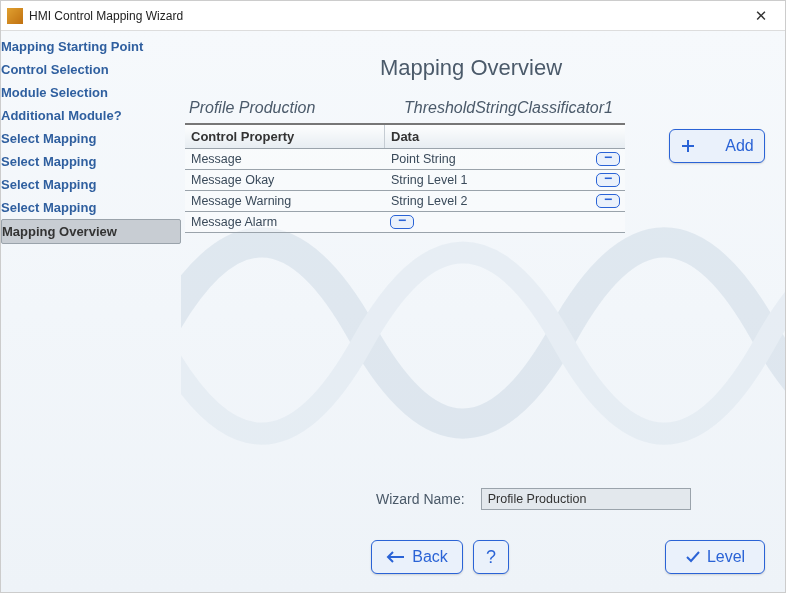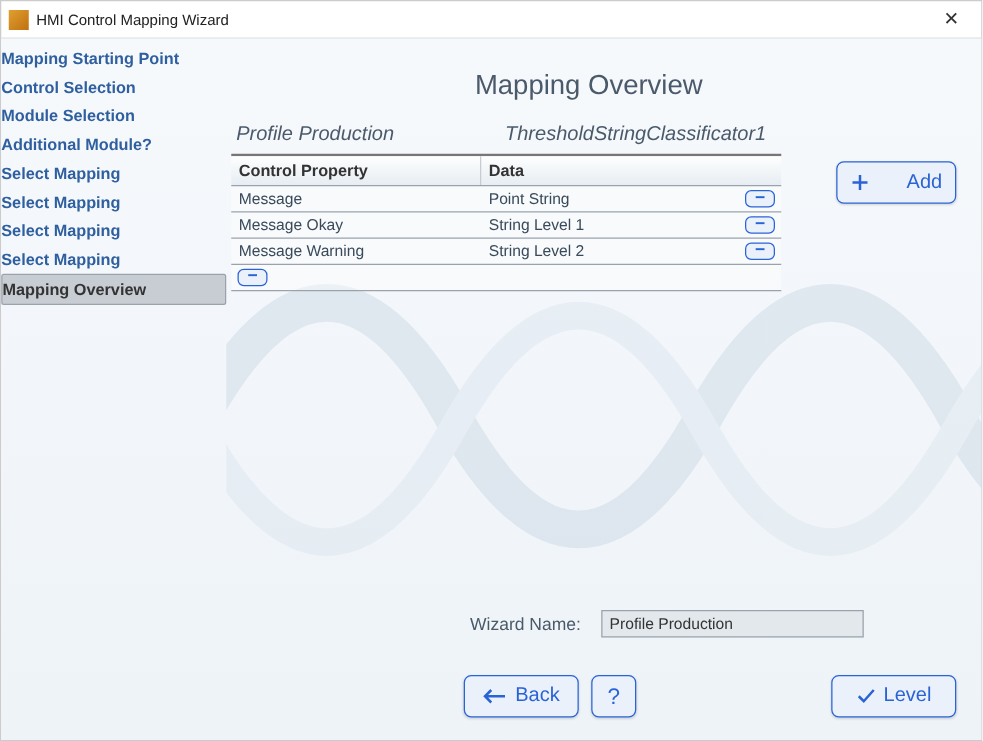--- a/index.html
+++ b/index.html
@@ -95,20 +95,21 @@
             </div>
         </div>
         <div class="row">
           <div class="c1">Message Warning</div>
           <div class="c2">String Level 2</div>
           <div class="c3">
               <div class="minus">−</div>
             </div>
         </div>
         <div class="row">
+          <div class="c1">Message Alarm</div>
           <div class="c3">
               <div class="minus">−</div>
             </div>
         </div>
       </div>
 
       <div class="btn add-btn">
         <svg width="16" height="16" viewBox="0 0 16 16" fill="none" stroke-width="2">
             <path d="M8 2 V14 M2 8 H14"></path>
           </svg>

